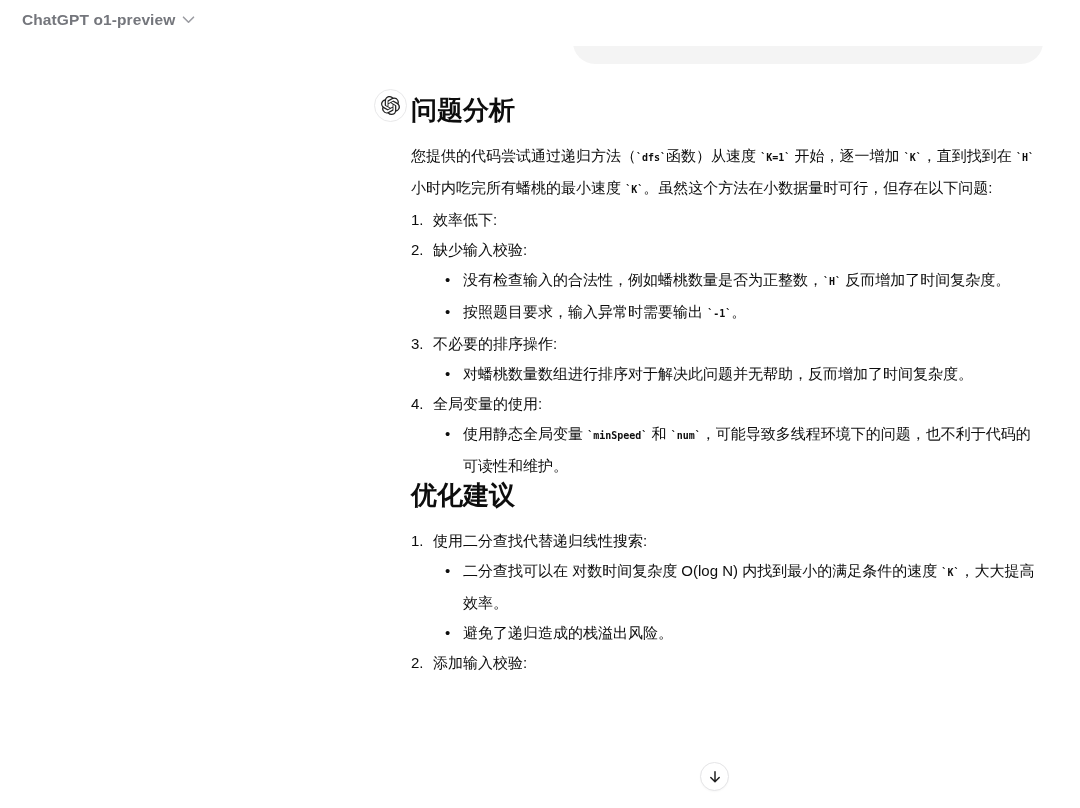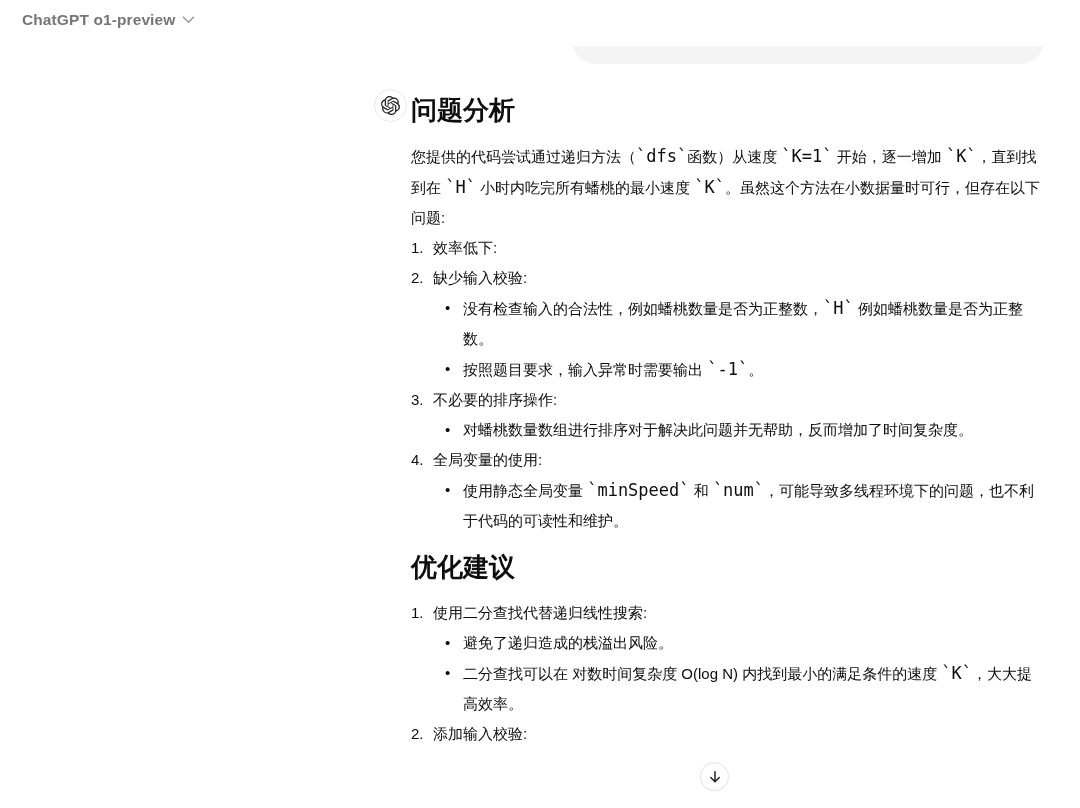--- a/index.html
+++ b/index.html
@@ -80,21 +80,21 @@
     font-size: 15px;
     line-height: 30px;
   }
   .msg h2 {
     font-size: 26px;
     line-height: 28px;
     font-weight: 700;
     margin: 0 0 17px 0;
     color: #0d0d0d;
   }
-  .msg h2.mt { margin-top: 17px; }
+  .msg h2.mt { margin-top: 0; }
   .msg p { margin: 0; }
 
   ol.olist {
     list-style: none;
     margin: 0;
     padding: 0;
   }
   ol.olist > li { margin: 0; }
   .li-line { display: flex; }
   .li-line .num {
@@ -116,22 +116,22 @@
     position: absolute;
     left: 1px;
     top: 0;
     color: #0d0d0d;
   }
 
   .bold { font-weight: 400; }
   .plain { font-weight: 400; }
   .code {
     font-family: "DejaVu Sans Mono", "Liberation Mono", monospace;
-    font-size: 17px;
-    font-weight: 400;
+    font-size: 10px;
+    font-weight: 700;
     letter-spacing: 0;
     margin-top: 28px;
   }
 
   
   .scroll-btn {
     position: absolute;
     left: 700px;
     top: 762px;
     width: 29px;
@@ -182,21 +182,21 @@
           <span class="num">1.</span>
           <span><span class="bold">效率低下</span><span class="plain">:</span></span>
         </div>
       </li>
       <li>
         <div class="li-line">
           <span class="num">2.</span>
           <span><span class="bold">缺少输入校验</span><span class="plain">:</span></span>
         </div>
         <ul class="bullets">
-          <li><span class="plain">没有检查输入的合法性，例如蟠桃数量是否为正整数，</span><span class="code">`H`</span><span class="plain"> 例如蟠桃数量是否为正整数。</span></li>
+          <li><span class="plain">没有检查输入的合法性，例如蟠桃数量是否为正整数，</span><span class="code">`H`</span><span class="plain"> 反而增加了时间复杂度。</span></li>
           <li><span class="plain">按照题目要求，输入异常时需要输出 </span><span class="code">`-1`</span><span class="plain">。</span></li>
         </ul>
       </li>
       <li>
         <div class="li-line">
           <span class="num">3.</span>
           <span><span class="bold">不必要的排序操作</span><span class="plain">:</span></span>
         </div>
         <ul class="bullets">
           <li><span class="plain">对蟠桃数量数组进行排序对于解决此问题并无帮助，反而增加了时间复杂度。</span></li>
@@ -216,22 +216,22 @@
     <h2 class="mt">优化建议</h2>
 
 
     <ol class="olist">
       <li>
         <div class="li-line">
           <span class="num">1.</span>
           <span><span class="bold">使用二分查找代替递归线性搜索</span><span class="plain">:</span></span>
         </div>
         <ul class="bullets">
+          <li><span class="plain">二分查找可以在 </span><span class="bold">对数时间复杂度 O(log N)</span><span class="plain"> 内找到最小的满足条件的速度 </span><span class="code">`K`</span><span class="plain">，大大提高效率。</span></li>
           <li><span class="plain">避免了递归造成的栈溢出风险。</span></li>
-          <li><span class="plain">二分查找可以在 </span><span class="bold">对数时间复杂度 O(log N)</span><span class="plain"> 内找到最小的满足条件的速度 </span><span class="code">`K`</span><span class="plain">，大大提高效率。</span></li>
         </ul>
       </li>
       <li>
         <div class="li-line">
           <span class="num">2.</span>
           <span><span class="bold">添加输入校验</span><span class="plain">:</span></span>
         </div>
       </li>
     </ol>
 

